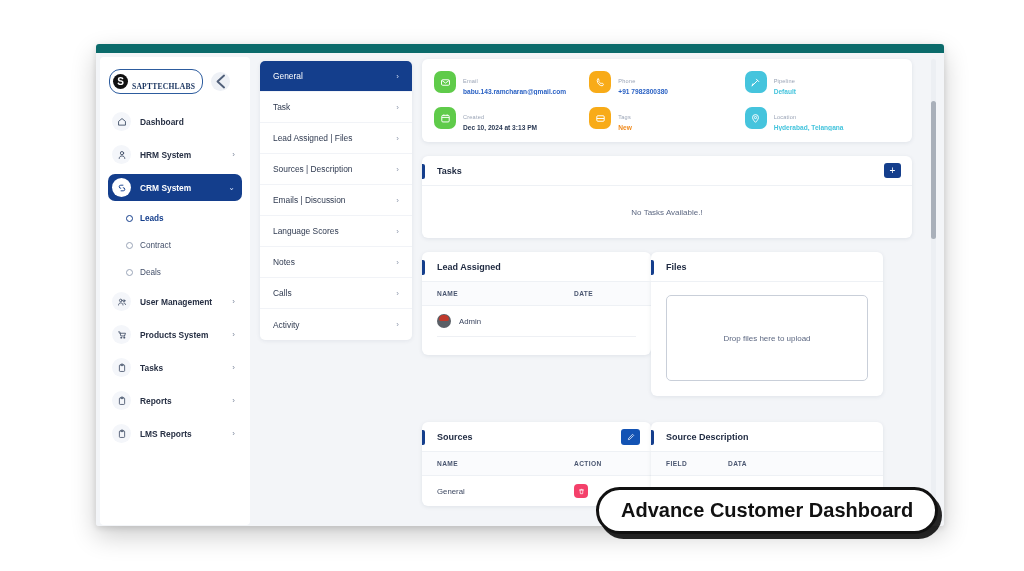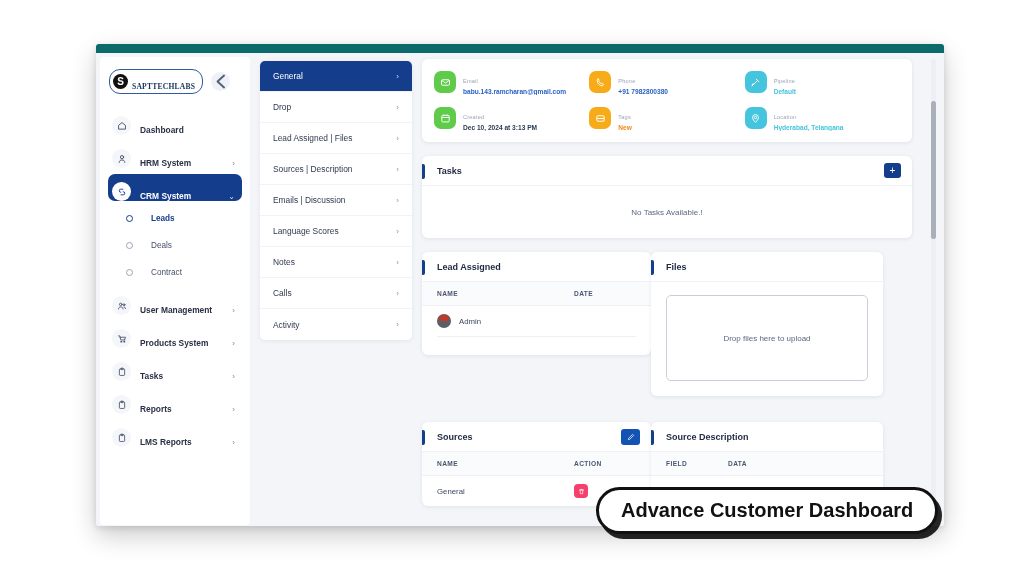--- a/index.html
+++ b/index.html
@@ -46,40 +46,40 @@
   .logo-text { font-size: 7.6px; font-weight: 700; letter-spacing: .2px; color: #15305c; font-family: "Liberation Serif", serif; margin-top: 10px; }
   .backbtn {
     width: 19px; height: 19px; border-radius: 50%;
     background: #eef1f6; color: #51607a; font-size: 11px;
     display: flex; align-items: center; justify-content: center;
     cursor: pointer; flex: 0 0 auto;
   }
 
   .navlist { padding: 0 8px; }
   .navitem {
-    display: flex; align-items: flex-end; gap: 9px;
+    display: flex; align-items: center; gap: 9px;
     height: 27px; margin-bottom: 6px; padding: 0 7px 0 4px;
     border-radius: 7px; cursor: pointer;
   }
   .navitem .ic {
     width: 19px; height: 19px; border-radius: 50%;
     background: #f4f6fa; color: #3c4a63;
     display: flex; align-items: center; justify-content: center;
     flex: 0 0 auto;
   }
   .navitem .ic svg { width: 10px; height: 10px; display: block; }
   .navitem .lbl { font-size: 8.4px; color: #273044; flex: 1 1 auto; font-weight: 600; }
   .navitem .car { font-size: 8px; color: #7b879c; }
   .navitem.active { background: #143e8c; }
   .navitem.active .lbl { color: #ffffff; }
   .navitem.active .car { color: #cfdcf5; }
   .navitem.active .ic { background: #ffffff; color: #143e8c; }
 
   .subitem {
-    display: flex; align-items: center; gap: 18px;
+    display: flex; align-items: center; gap: 7px;
     height: 22px; margin-bottom: 5px; padding-left: 18px; cursor: pointer;
   }
   .subitem .dot {
     width: 7px; height: 7px; border-radius: 50%;
     border: 1.1px solid #9aa5b8; flex: 0 0 auto;
   }
   .subitem .lbl { font-size: 8.2px; color: #44506a; }
   .subitem.sel .lbl { color: #143e8c; font-weight: 700; }
   .subitem.sel .dot { border-color: #143e8c; }
 
@@ -284,25 +284,25 @@
             <span class="lbl">CRM System</span>
             <span class="car">⌄</span>
           </div>
 
           <div class="subitem sel">
             <span class="dot"></span>
             <span class="lbl">Leads</span>
           </div>
           <div class="subitem">
             <span class="dot"></span>
-            <span class="lbl">Deals</span>
+            <span class="lbl">Contract</span>
           </div>
           <div class="subitem">
             <span class="dot"></span>
-            <span class="lbl">Contract</span>
+            <span class="lbl">Deals</span>
           </div>
 
           <div class="navitem">
             <span class="ic">
               <svg viewBox="0 0 16 16" fill="none" stroke="currentColor" stroke-width="1.3" stroke-linecap="round">
                   <circle cx="6" cy="5.5" r="2.1"></circle>
                   <circle cx="11.2" cy="6" r="1.5"></circle>
                   <path d="M2.4 12.8c0-2.2 1.6-3.3 3.6-3.3s3.6 1.1 3.6 3.3"></path>
                   <path d="M11 9.6c1.6 0 2.6.9 2.6 2.5"></path>
                 </svg>
@@ -359,21 +359,21 @@
 
         </div>
       </div>
 
       <div class="subnav">
         <div class="subnav-item active">
           <span>General</span>
           <span class="car">›</span>
         </div>
         <div class="subnav-item">
-          <span>Drop</span>
+          <span>Task</span>
           <span class="car">›</span>
         </div>
         <div class="subnav-item">
           <span>Lead Assigned | Files</span>
           <span class="car">›</span>
         </div>
         <div class="subnav-item">
           <span>Sources | Description</span>
           <span class="car">›</span>
         </div>

